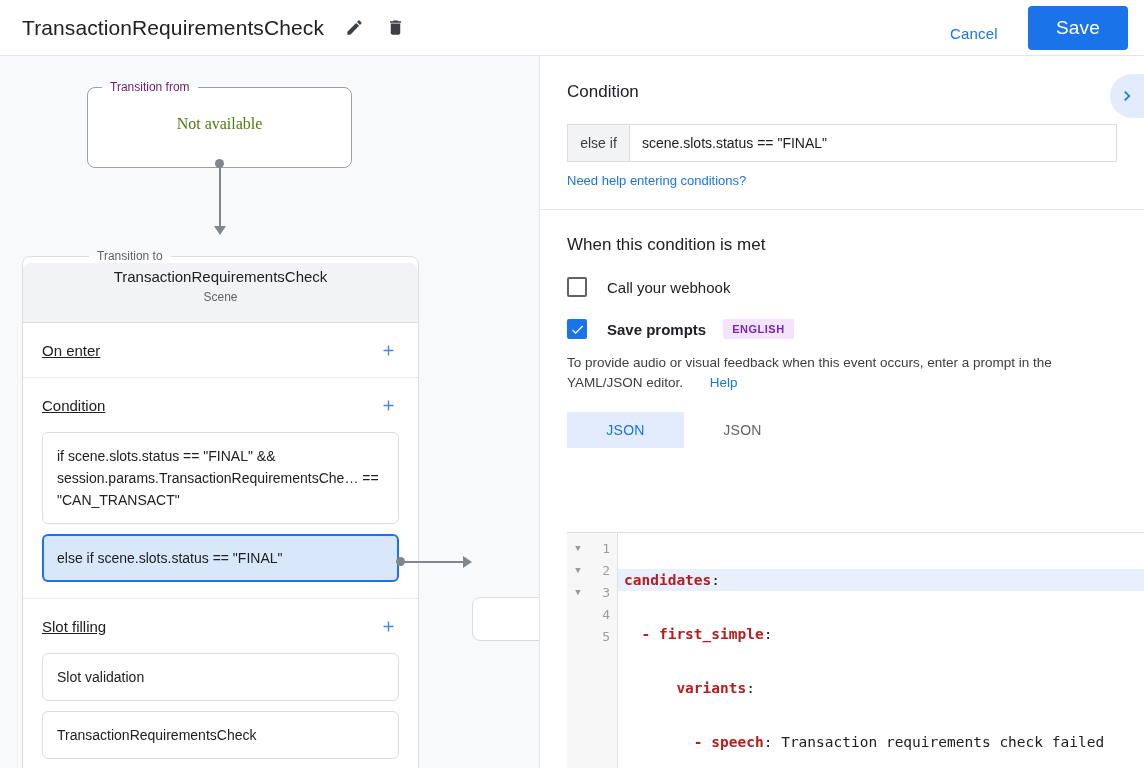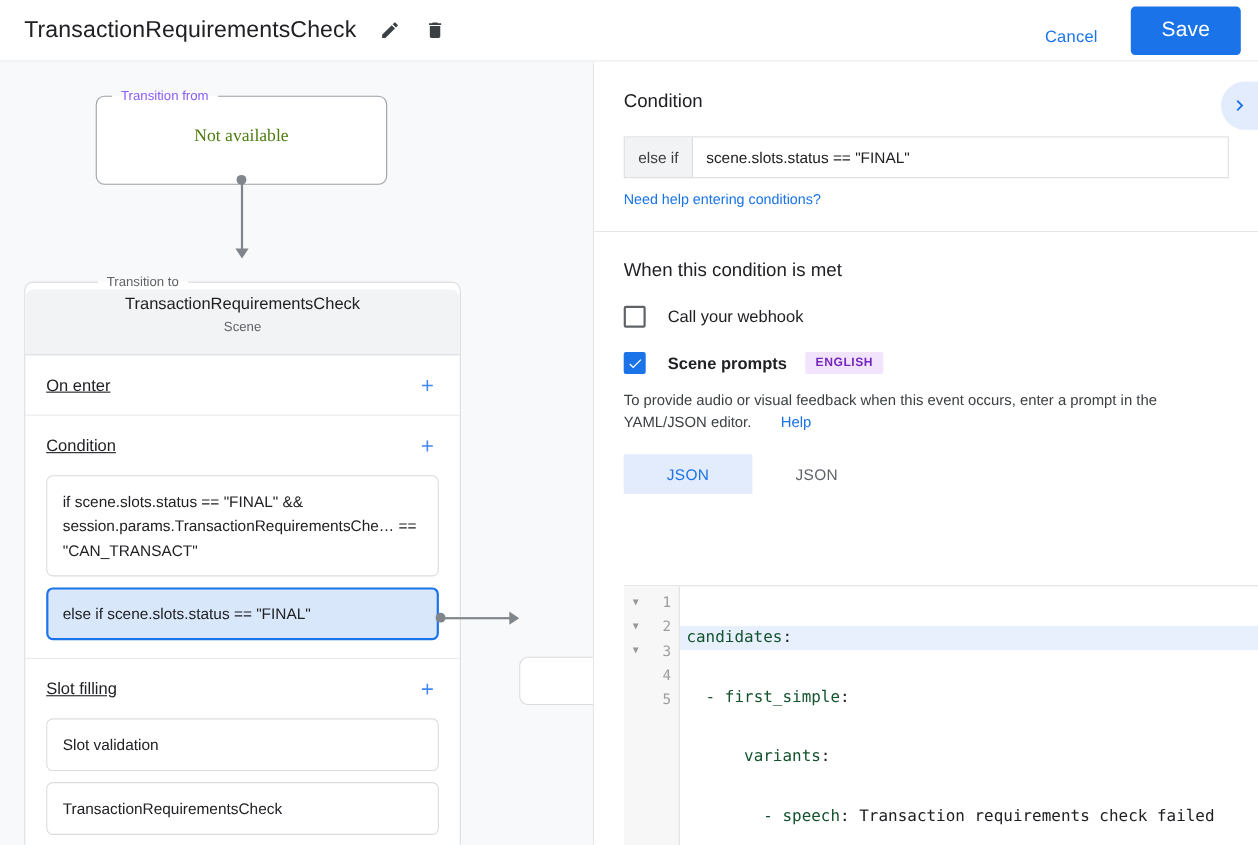--- a/index.html
+++ b/index.html
@@ -78,21 +78,21 @@
   }
 
   
   .fieldset {
     position: absolute;
     border: 1px solid #9aa0a6;
     border-radius: 8px;
   }
   .fieldset > legend {
     font-size: 12px;
-    color: #8b5cf6;
+    color: #701a75;
     padding: 0 8px;
     margin-left: 14px;
   }
   #transition-from-box {
     left: 87px; top: 24px;
     width: 265px; height: 88px;
     background: #ffffff;
   }
   #transition-from-box .inner {
     display: flex; align-items: center; justify-content: center;
@@ -341,21 +341,21 @@
   .code-area {
     flex: 1;
     padding-top: 4px;
     overflow: hidden;
     font-family: "DejaVu Sans Mono", monospace;
     font-size: 14.5px;
     white-space: pre;
   }
   .code-line { height: 22px; line-height: 22px; padding-left: 6px; }
   .code-line.hl { background: #e8f0fe; }
-  .tok-key { color: #14532d; }
+  .tok-key { color: #b91c1c; font-weight: bold; }
   .tok-plain { color: #202124; }
 </style>
 </head>
 <body>
 
 <div class="topbar">
   <div class="page-title">TransactionRequirementsCheck</div>
 
   <button class="icon-btn" id="edit-icon-btn">
     <svg width="19" height="19" viewBox="0 0 24 24" fill="#3c4043" aria-hidden="true">
@@ -468,21 +468,21 @@
         <span class="checkbox"></span>
         <span class="check-label">Call your webhook</span>
       </div>
 
       <div class="check-row">
         <span class="checkbox checked">
           <svg width="15" height="15" viewBox="0 0 24 24" fill="#ffffff" aria-hidden="true">
               <path d="M9 16.2 4.8 12l-1.4 1.4L9 19 21 7l-1.4-1.4z"></path>
             </svg>
         </span>
-        <span class="check-label bold">Scene prompts</span>
+        <span class="check-label bold">Save prompts</span>
         <span class="lang-badge">ENGLISH</span>
       </div>
 
       <div class="hint">
         <span>To provide audio or visual feedback when this event occurs, enter a prompt in the YAML/JSON editor. </span><a>Help</a>
       </div>
 
       <div class="tabs">
         <button class="tab active">JSON</button>
         <button class="tab">JSON</button>

